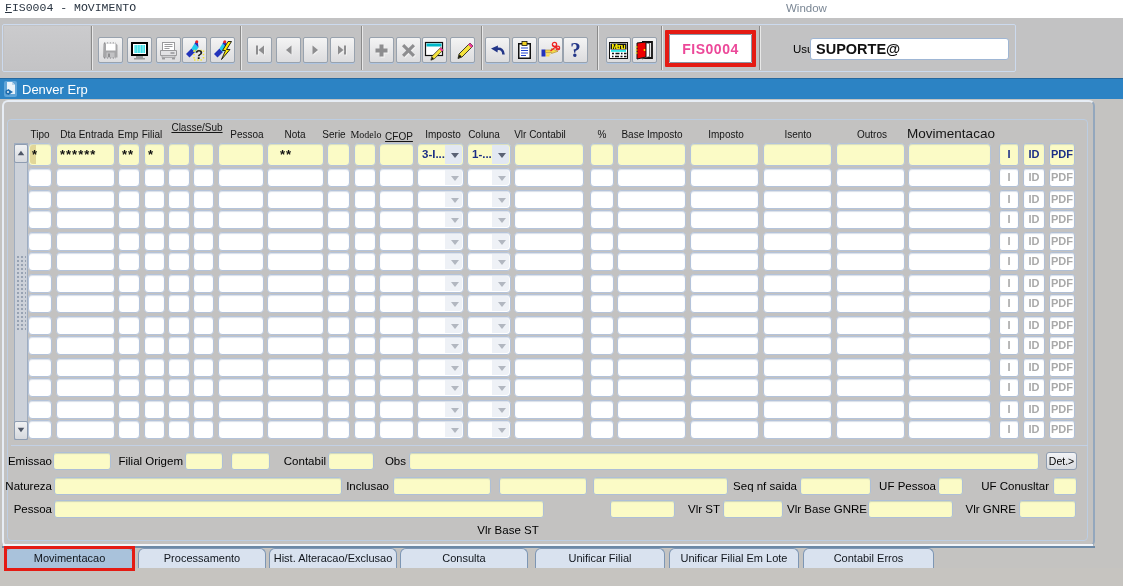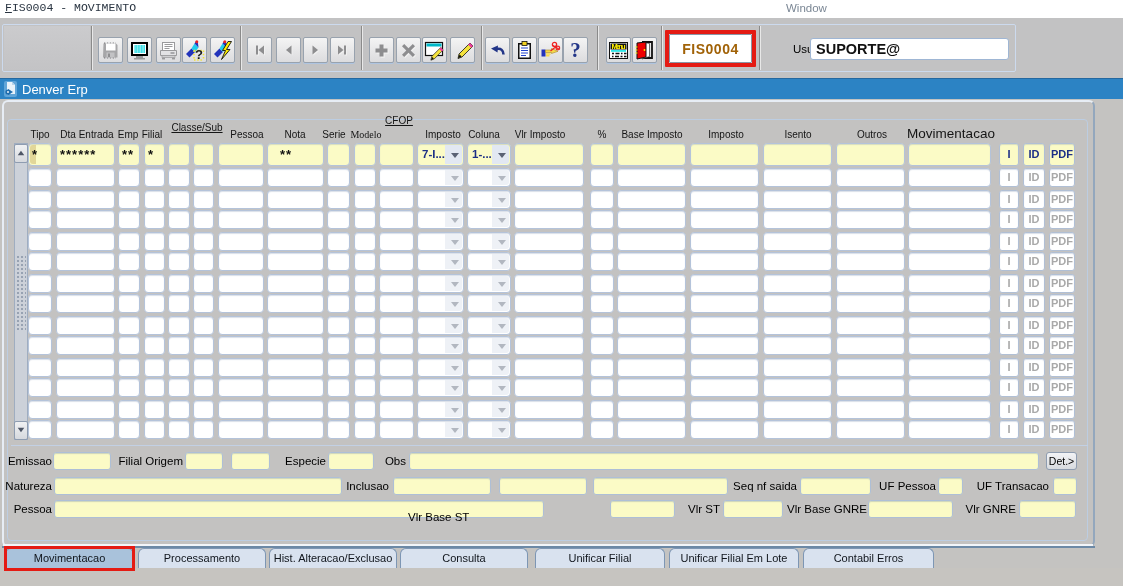--- a/index.html
+++ b/index.html
@@ -191,21 +191,21 @@
 <div class="tbtn" style="left:632px; top:37px;">
       <div style="position:absolute;left:1px;top:2px;"><svg width="21" height="21" viewBox="0 0 21 21">
 <path d="M8 2 H18 V18 H8" fill="none" stroke="#111" stroke-width="1.8"></path>
 <path d="M15.5 3.5 V16.5 L8 19 V2 Z" fill="#fff" stroke="#111" stroke-width="0.6"></path>
 <path d="M3 3 L12 2 V17 L3 19 Z" fill="#ee0000" stroke="#111" stroke-width="1"></path>
 <circle cx="10.5" cy="10" r="0.9" fill="#ffee00"></circle>
 <path d="M1.5 7 h2 M1.5 10 h2 M1.5 13 h2" stroke="#ffee00" stroke-width="1.2"></path>
 </svg></div>
     </div>
 <div class="abs" style="left:665px; top:30px; width:91px; height:37px; border:4px solid #e41b13; background:#fff; border-radius:1px;">
-      <div style="position:absolute; inset:0; border:1px solid #8a96a6; border-radius:1px; text-align:center; font-size:14px; font-weight:bold; color:#a16207; line-height:28px; letter-spacing:0.5px;">FIS0004</div>
+      <div style="position:absolute; inset:0; border:1px solid #8a96a6; border-radius:1px; text-align:center; font-size:14px; font-weight:bold; color:#ec4899; line-height:28px; letter-spacing:0.5px;">FIS0004</div>
     </div>
 <div class="abs" style="left:793px; top:43px; font-size:11.5px; color:#000;">Usuario</div>
 <div class="abs" style="left:0; top:78px; width:1123px; height:21px; background:#2c83c4; border-top:1px solid #2468a0;">
       <div style="position:absolute; left:4px; top:2px; width:13px; height:16px; background:#61a5d8; border-radius:2px;"><svg width="13" height="16" viewBox="0 0 13 16">
           <path d="M3 1 h5 l3 3 v9 h-8 z" fill="#e8f2fa"></path>
           <path d="M8 1 l3 3 h-3 z" fill="#b8d4ea"></path>
           <path d="M4 8 l5 3 -5 3 z" fill="#1f6dad"></path>
           <circle cx="4" cy="11" r="2.6" fill="#1f6dad"></circle>
           <circle cx="4" cy="11" r="1" fill="#e8f2fa"></circle>
         </svg></div>
@@ -219,24 +219,24 @@
 <div class="abs" style="left:7px; top:119px; width:1081px; height:422px; border:1px solid #bccde2; border-radius:4px;"></div>
 <div class="hdr" style="left:40px; top:129px;">Tipo</div>
 <div class="hdr" style="left:87px; top:129px;">Dta Entrada</div>
 <div class="hdr" style="left:128px; top:129px;">Emp</div>
 <div class="hdr" style="left:152px; top:129px;">Filial</div>
 <div class="hdr" style="left:197px; top:122px;text-decoration:underline;">Classe/Sub</div>
 <div class="hdr" style="left:247px; top:129px;">Pessoa</div>
 <div class="hdr" style="left:295px; top:129px;">Nota</div>
 <div class="hdr" style="left:334px; top:129px;">Serie</div>
 <div class="hdr" style="left:366px; top:129px;font-family:Liberation Serif, serif;">Modelo</div>
-<div class="hdr" style="left:399px; top:115px;text-decoration:underline;">CFOP</div>
+<div class="hdr" style="left:399px; top:131px;text-decoration:underline;">CFOP</div>
 <div class="hdr" style="left:443px; top:129px;">Imposto</div>
 <div class="hdr" style="left:484px; top:129px;">Coluna</div>
-<div class="hdr" style="left:540px; top:129px;">Vlr Imposto</div>
+<div class="hdr" style="left:540px; top:129px;">Vlr Contabil</div>
 <div class="hdr" style="left:602px; top:129px;">%</div>
 <div class="hdr" style="left:652px; top:129px;">Base Imposto</div>
 <div class="hdr" style="left:726px; top:129px;">Imposto</div>
 <div class="hdr" style="left:798px; top:129px;">Isento</div>
 <div class="hdr" style="left:872px; top:129px;">Outros</div>
 <div class="hdr" style="left:951px; top:126px; font-size:13.5px;">Movimentacao</div>
 <div class="abs" style="left:14px; top:143px; width:14px; height:297px; background:#ccd1d9; border:1px solid #9fadc0;"></div>
 <div class="abs" style="left:14px; top:144px; width:14px; height:19px; background:linear-gradient(180deg,#f0f1f3,#d6d9de); border:1px solid #8e9cb0; border-radius:2px;"><svg width="12" height="16" viewBox="0 0 14 16">
         <path d="M7 5.5 L10.8 10.5 L3.2 10.5 Z" fill="#4e5666"></path>
       </svg></div>
@@ -262,21 +262,21 @@
 <div class="cell ycell" style="left:218px; top:143px; width:46px; height:23px;"></div>
 <div class="cell ycell" style="left:267px; top:143px; width:57px; height:23px;">
       <div style="position:absolute; left:12px; top:3px; font-size:13px; font-weight:bold; color:#111; letter-spacing:1px;">**</div>
     </div>
 <div class="cell ycell" style="left:327px; top:143px; width:23px; height:23px;"></div>
 <div class="cell ycell" style="left:354px; top:143px; width:22px; height:23px;"></div>
 <div class="cell ycell" style="left:379px; top:143px; width:35px; height:23px;"></div>
 <div class="cell ycell" style="left:417px; top:143px; width:47px; height:23px;">
       <div class="combo-zone" style="background:#e2e8f2;"></div>
       <div class="tri" style="right:4.5px; top:9px; border-top:5px solid #5a6274;"></div>
-      <div style="position:absolute; left:4px; top:4px; font-size:11.5px; font-weight:bold; color:#1c2f86;">7-I...</div>
+      <div style="position:absolute; left:4px; top:4px; font-size:11.5px; font-weight:bold; color:#1c2f86;">3-I...</div>
     </div>
 <div class="cell ycell" style="left:467px; top:143px; width:44px; height:23px;">
       <div class="combo-zone" style="background:#e2e8f2;"></div>
       <div class="tri" style="right:4.5px; top:9px; border-top:5px solid #5a6274;"></div>
       <div style="position:absolute; left:4px; top:4px; font-size:11.5px; font-weight:bold; color:#1c2f86;">1-...</div>
     </div>
 <div class="cell ycell" style="left:514px; top:143px; width:70px; height:23px;"></div>
 <div class="cell ycell" style="left:590px; top:143px; width:24px; height:23px;"></div>
 <div class="cell ycell" style="left:617px; top:143px; width:69px; height:23px;"></div>
 <div class="cell ycell" style="left:690px; top:143px; width:69px; height:23px;"></div>
@@ -662,40 +662,40 @@
 <div class="cell" style="left:908px; top:420px; width:83px; height:19px;"></div>
 <div class="gbtn" style="left:999px; top:420px; width:20px; height:19px; line-height:17px;">I</div>
 <div class="gbtn" style="left:1023px; top:420px; width:22px; height:19px; line-height:17px;">ID</div>
 <div class="gbtn" style="left:1049px; top:420px; width:26px; height:19px; line-height:17px;">PDF</div>
 <div class="abs" style="left:11px; top:445px; width:1077px; height:1px; background:#c2d0e4;"></div>
 <div class="lbl" style="left:-148px; top:455px; width:200px; text-align:right; font-size:11.5px;">Emissao</div>
 <div class="yf" style="left:53px; top:452px; width:58px; height:18px;"></div>
 <div class="lbl" style="left:-17px; top:455px; width:200px; text-align:right; font-size:11.5px;">Filial Origem</div>
 <div class="yf" style="left:185px; top:452px; width:38px; height:18px;"></div>
 <div class="yf" style="left:231px; top:452px; width:39px; height:18px;"></div>
-<div class="lbl" style="left:126px; top:455px; width:200px; text-align:right; font-size:11.5px;">Especie</div>
+<div class="lbl" style="left:126px; top:455px; width:200px; text-align:right; font-size:11.5px;">Contabil</div>
 <div class="yf" style="left:328px; top:452px; width:46px; height:18px;"></div>
 <div class="lbl" style="left:206px; top:455px; width:200px; text-align:right; font-size:11.5px;">Obs</div>
 <div class="yf" style="left:409px; top:452px; width:630px; height:18px;"></div>
 <div class="abs" style="left:1046px; top:452px; width:31px; height:18px; background:linear-gradient(180deg,#f2f3f5,#d8dbdf); border:1px solid #8e9cb0; border-radius:3px; font-size:10.5px; text-align:center; line-height:16px; color:#000;">Det.&gt;</div>
 <div class="lbl" style="left:-148px; top:480px; width:200px; text-align:right; font-size:11.5px;">Natureza</div>
 <div class="yf" style="left:54px; top:477px; width:288px; height:18px;"></div>
 <div class="lbl" style="left:189px; top:480px; width:200px; text-align:right; font-size:11.5px;">Inclusao</div>
 <div class="yf" style="left:393px; top:477px; width:98px; height:18px;"></div>
 <div class="yf" style="left:499px; top:477px; width:88px; height:18px;"></div>
 <div class="yf" style="left:593px; top:477px; width:135px; height:18px;"></div>
 <div class="lbl" style="left:597px; top:480px; width:200px; text-align:right; font-size:11.5px;">Seq nf saida</div>
 <div class="yf" style="left:800px; top:477px; width:71px; height:18px;"></div>
 <div class="lbl" style="left:736px; top:480px; width:200px; text-align:right; font-size:11.5px;">UF Pessoa</div>
 <div class="yf" style="left:938px; top:477px; width:25px; height:18px;"></div>
-<div class="lbl" style="left:849px; top:480px; width:200px; text-align:right; font-size:11.5px;">UF Transacao</div>
+<div class="lbl" style="left:849px; top:480px; width:200px; text-align:right; font-size:11.5px;">UF Conusltar</div>
 <div class="yf" style="left:1053px; top:477px; width:24px; height:18px;"></div>
 <div class="lbl" style="left:-148px; top:503px; width:200px; text-align:right; font-size:11.5px;">Pessoa</div>
 <div class="yf" style="left:54px; top:500px; width:490px; height:18px;"></div>
-<div class="lbl" style="left:408px; top:511px; width:200px; text-align:left; font-size:11.5px;">Vlr Base ST</div>
+<div class="lbl" style="left:408px; top:524px; width:200px; text-align:center; font-size:11.5px;">Vlr Base ST</div>
 <div class="yf" style="left:610px; top:500px; width:65px; height:18px;"></div>
 <div class="lbl" style="left:520px; top:503px; width:200px; text-align:right; font-size:11.5px;">Vlr ST</div>
 <div class="yf" style="left:723px; top:500px; width:60px; height:18px;"></div>
 <div class="lbl" style="left:667px; top:503px; width:200px; text-align:right; font-size:11.5px;">Vlr Base GNRE</div>
 <div class="yf" style="left:868px; top:500px; width:85px; height:18px;"></div>
 <div class="lbl" style="left:816px; top:503px; width:200px; text-align:right; font-size:11.5px;">Vlr GNRE</div>
 <div class="yf" style="left:1019px; top:500px; width:57px; height:18px;"></div>
 <div class="abs" style="left:3px; top:544px; width:1090px; height:2px; background:#f2f5f9;"></div>
 <div class="abs" style="left:2px; top:546px; width:1093px; height:2px; background:#6c89a6;"></div>
 <div class="abs" style="left:0; top:568px; width:1123px; height:18px; background:#c6c4c0;"></div>

